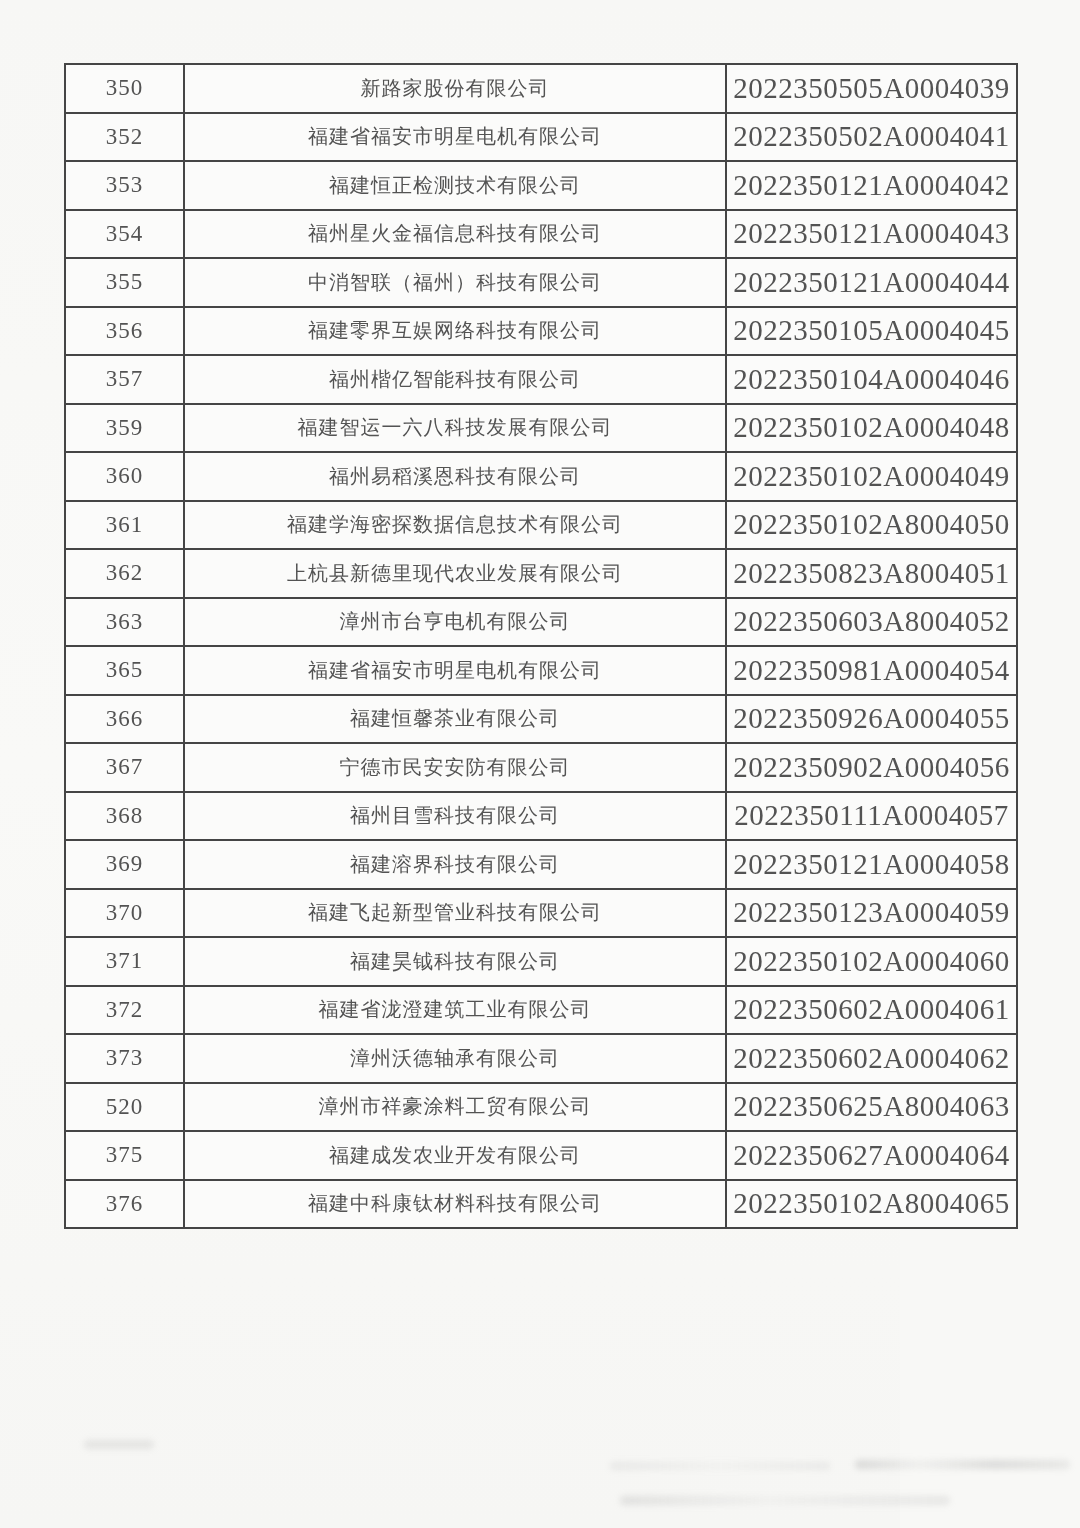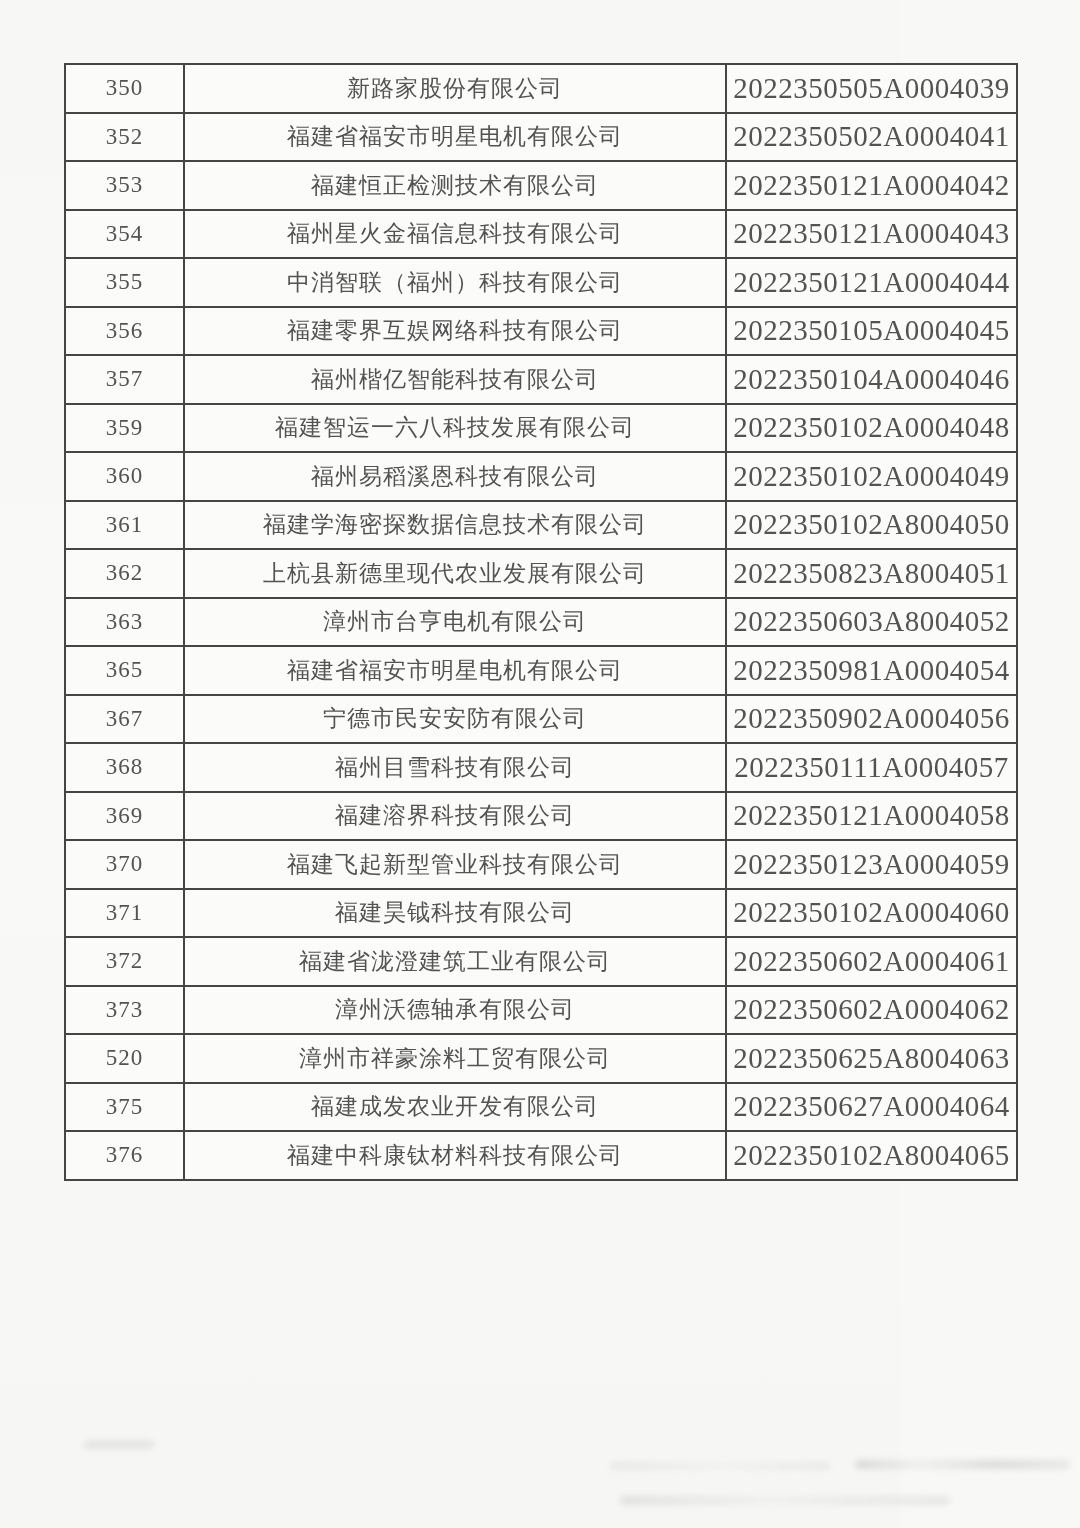--- a/index.html
+++ b/index.html
@@ -36,21 +36,21 @@
     background: #fbfbfa;
     padding: 0 4px;
     overflow: hidden;
     white-space: nowrap;
   }
   td.cell-no {
     font-size: 23px;
     letter-spacing: 1px;
   }
   td.cell-name {
-    font-size: 23px;
+    font-size: 20px;
     letter-spacing: 1px;
     font-family: Liberation Serif, serif;
   }
   td.cell-code {
     font-size: 29px;
     letter-spacing: 0.5px;
   }
   col.col-no   { width: 119px; }
   col.col-name { width: 542px; }
   col.col-code { width: 291px; }
@@ -150,20 +150,25 @@
           <td class="cell-no">363</td>
           <td class="cell-name">漳州市台亨电机有限公司</td>
           <td class="cell-code">2022350603A8004052</td>
         </tr>
         <tr>
           <td class="cell-no">365</td>
           <td class="cell-name">福建省福安市明星电机有限公司</td>
           <td class="cell-code">2022350981A0004054</td>
         </tr>
         <tr>
+          <td class="cell-no">366</td>
+          <td class="cell-name">福建恒馨茶业有限公司</td>
+          <td class="cell-code">2022350926A0004055</td>
+        </tr>
+        <tr>
           <td class="cell-no">367</td>
           <td class="cell-name">宁德市民安安防有限公司</td>
           <td class="cell-code">2022350902A0004056</td>
         </tr>
         <tr>
           <td class="cell-no">368</td>
           <td class="cell-name">福州目雪科技有限公司</td>
           <td class="cell-code">2022350111A0004057</td>
         </tr>
         <tr>

